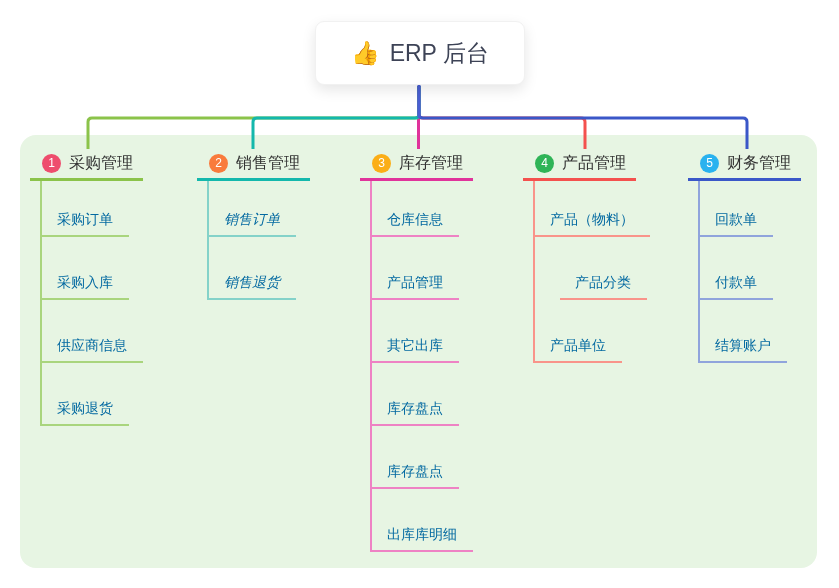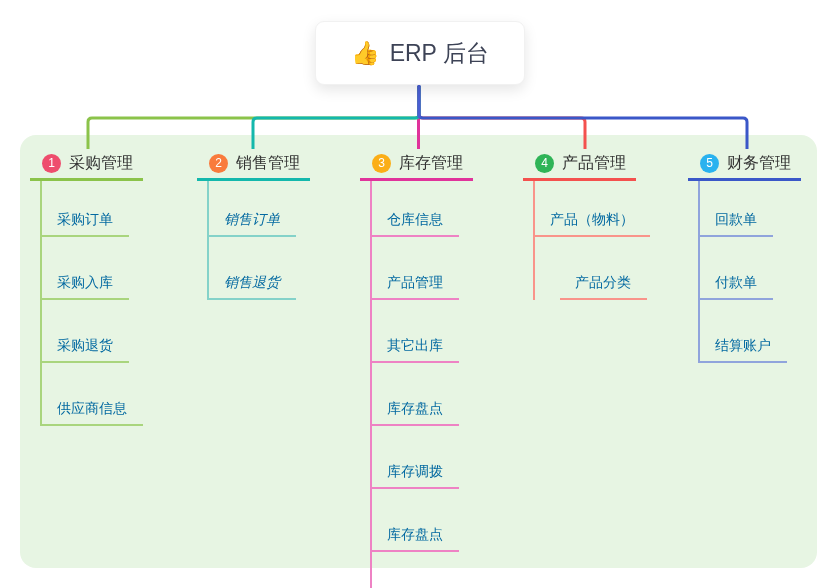--- a/index.html
+++ b/index.html
@@ -64,22 +64,22 @@
 </div>
 
 <div class="branch b1">
   <div class="branch-title" style="border-bottom-color: rgb(139, 195, 74);">
     <span class="badge" style="background-color: rgb(238, 77, 109);">1</span>
     <span>采购管理</span>
   </div>
   <div class="children" style="border-left-color: rgb(169, 213, 125);">
     <div class="child-row" style="border-bottom-color: rgb(169, 213, 125);">采购订单</div>
     <div class="child-row" style="border-bottom-color: rgb(169, 213, 125);">采购入库</div>
+    <div class="child-row" style="border-bottom-color: rgb(169, 213, 125);">供应商信息</div>
     <div class="child-row" style="border-bottom-color: rgb(169, 213, 125);">采购退货</div>
-    <div class="child-row" style="border-bottom-color: rgb(169, 213, 125);">供应商信息</div>
   </div>
 </div>
 
 <div class="branch b2">
   <div class="branch-title" style="border-bottom-color: rgb(20, 184, 172);">
     <span class="badge" style="background-color: rgb(249, 123, 61);">2</span>
     <span>销售管理</span>
   </div>
   <div class="children" style="border-left-color: rgb(132, 210, 201); font-style: italic;">
     <div class="child-row" style="border-bottom-color: rgb(132, 210, 201);">销售订单</div>
@@ -90,34 +90,34 @@
 <div class="branch b3">
   <div class="branch-title" style="border-bottom-color: rgb(224, 51, 155);">
     <span class="badge" style="background-color: rgb(251, 174, 23);">3</span>
     <span>库存管理</span>
   </div>
   <div class="children" style="border-left-color: rgb(238, 130, 196);">
     <div class="child-row" style="border-bottom-color: rgb(238, 130, 196); text-align: center;">仓库信息</div>
     <div class="child-row" style="border-bottom-color: rgb(238, 130, 196);">产品管理</div>
     <div class="child-row" style="border-bottom-color: rgb(238, 130, 196);">其它出库</div>
     <div class="child-row" style="border-bottom-color: rgb(238, 130, 196);">库存盘点</div>
-    <div class="child-row" style="border-bottom-color: rgb(238, 130, 196);">库存调拨</div>
     <div class="child-row" style="border-bottom-color: rgb(238, 130, 196);">库存盘点</div>
     <div class="child-row" style="border-bottom-color: rgb(238, 130, 196);">出库库明细</div>
   </div>
 </div>
 
 <div class="branch b4">
   <div class="branch-title" style="border-bottom-color: rgb(244, 81, 78);">
     <span class="badge" style="background-color: rgb(47, 180, 87);">4</span>
     <span>产品管理</span>
   </div>
   <div class="children" style="border-left-color: rgb(249, 148, 138);">
     <div class="child-row" style="border-bottom-color: rgb(249, 148, 138);">产品（物料）</div>
     <div class="child-row" style="border-bottom-color: rgb(249, 148, 138); margin-left: 25px;">产品分类</div>
+    <div class="child-row" style="border-bottom-color: rgb(249, 148, 138);">产品单位</div>
   </div>
 </div>
 
 <div class="branch b5">
   <div class="branch-title" style="border-bottom-color: rgb(58, 87, 200);">
     <span class="badge" style="background-color: rgb(41, 178, 239);">5</span>
     <span>财务管理</span>
   </div>
   <div class="children" style="border-left-color: rgb(144, 164, 220);">
     <div class="child-row" style="border-bottom-color: rgb(144, 164, 220);">回款单</div>

